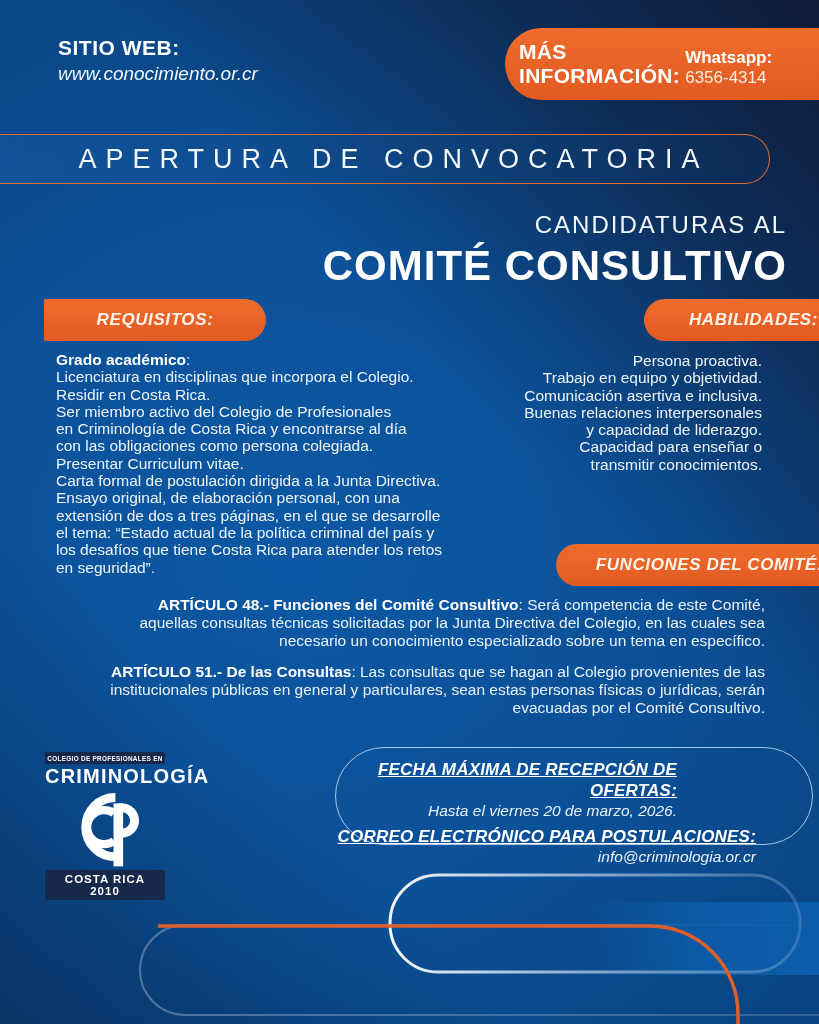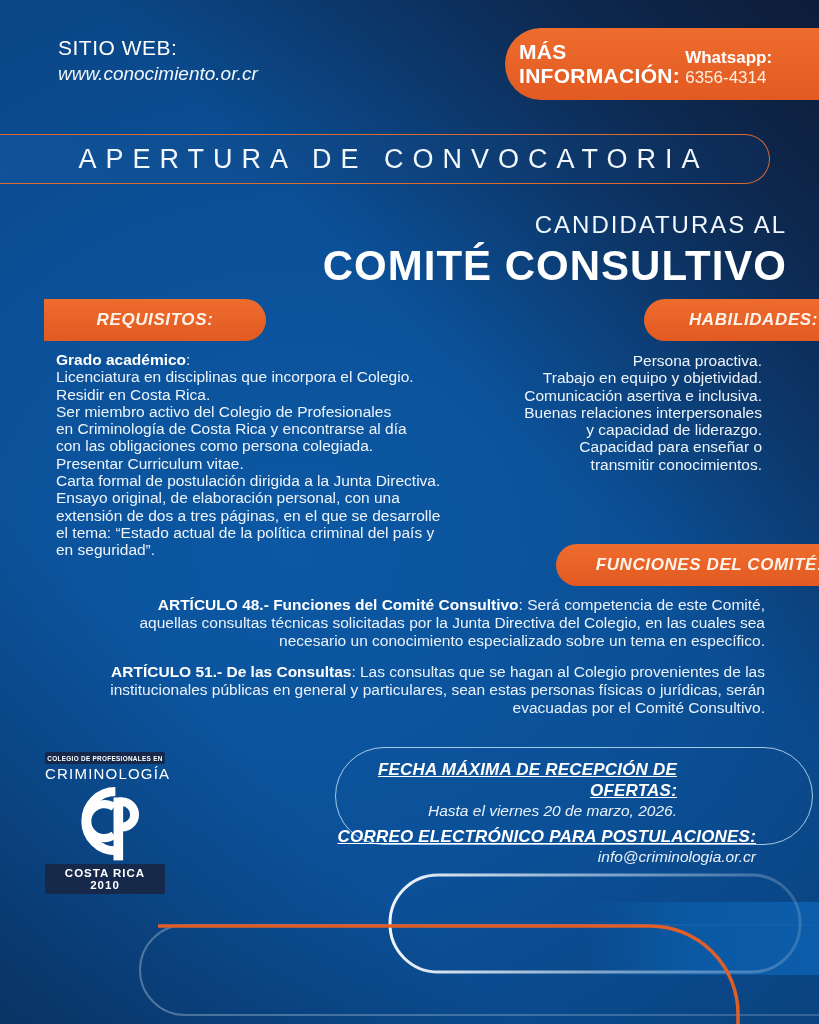--- a/index.html
+++ b/index.html
@@ -17,21 +17,21 @@
     position:absolute; inset:0; pointer-events:none;
     background: linear-gradient(226deg, #0e1c38 0%, rgba(14,30,60,.75) 14%, rgba(14,30,60,0) 40%);
   }
   .corner-shade-bl {
     position:absolute; inset:0; pointer-events:none;
     background: linear-gradient(45deg, rgba(7,20,45,.40) 0%, rgba(7,20,45,0) 28%);
   }
 
   
   .site-block { position:absolute; left:58px; top:36px; }
-  .site-label { font-size:21px; font-weight:400; letter-spacing:.5px; }
+  .site-label { font-size:21px; font-weight:700; letter-spacing:.5px; }
   .site-url   { font-size:19px; font-style:italic; margin-top:3px; color:#f0f6fc; }
 
   
   .info-pill {
     position:absolute; left:505px; top:28px; width:314px; height:72px;
     background: linear-gradient(180deg,#ee6c2d 0%, #e25a22 100%);
     border-radius:36px 0 0 36px;
     display:flex; flex-direction:row; justify-content:center; align-items:center;
     padding-left:14px;
   }
@@ -90,21 +90,21 @@
   .f-label { font-size:17px; font-weight:700; font-style:italic; letter-spacing:.2px; color:#fff; line-height:21px;text-decoration:underline; }
   .f-value { font-size:15.5px; font-style:italic; color:#e9f1fa; line-height:19px; }
 
   
   .logo { position:absolute; left:45px; top:752px; width:120px; text-align:center; }
   .logo-bar {
     background:#16294b; color:#fff; border-radius:2px;
     font-weight:700;
   }
   .logo-bar-top { font-size:6.4px; letter-spacing:.3px; padding:2.5px 0; }
-  .logo-name { font-size:15px; font-weight:400; letter-spacing:1.2px; margin-top:1px; }
+  .logo-name { font-size:20px; font-weight:700; letter-spacing:1.2px; margin-top:1px; }
   .logo-emblem { margin:2px auto 0; display:block; }
   .logo-bar-bottom { font-size:11.5px; letter-spacing:1px; padding:3px 12px; margin-top:2px; font-weight:800; }
 
   .decor { position:absolute; left:0; top:830px; }
 </style>
 </head>
 <body>
 
 <div class="page">
   <div class="corner-shade"></div>
@@ -146,20 +146,21 @@
         <div class="line">Licenciatura en disciplinas que incorpora el Colegio.</div>
         <div class="line">Residir en Costa Rica.</div>
         <div class="line">Ser miembro activo del Colegio de Profesionales</div>
         <div class="line">en Criminología de Costa Rica y encontrarse al día</div>
         <div class="line">con las obligaciones como persona colegiada.</div>
         <div class="line">Presentar Curriculum vitae.</div>
         <div class="line">Carta formal de postulación dirigida a la Junta Directiva.</div>
         <div class="line">Ensayo original, de elaboración personal, con una</div>
         <div class="line">extensión de dos a tres páginas, en el que se desarrolle</div>
         <div class="line">el tema: “Estado actual de la política criminal del país y</div>
+        <div class="line">los desafíos que tiene Costa Rica para atender los retos</div>
         <div class="line">en seguridad”.</div>
       </div>
   </div>
 
   <div class="hab-text body-text">
     <div>
         <div class="line">Persona proactiva.</div>
         <div class="line">Trabajo en equipo y objetividad.</div>
         <div class="line">Comunicación asertiva e inclusiva.</div>
         <div class="line">Buenas relaciones interpersonales</div>

